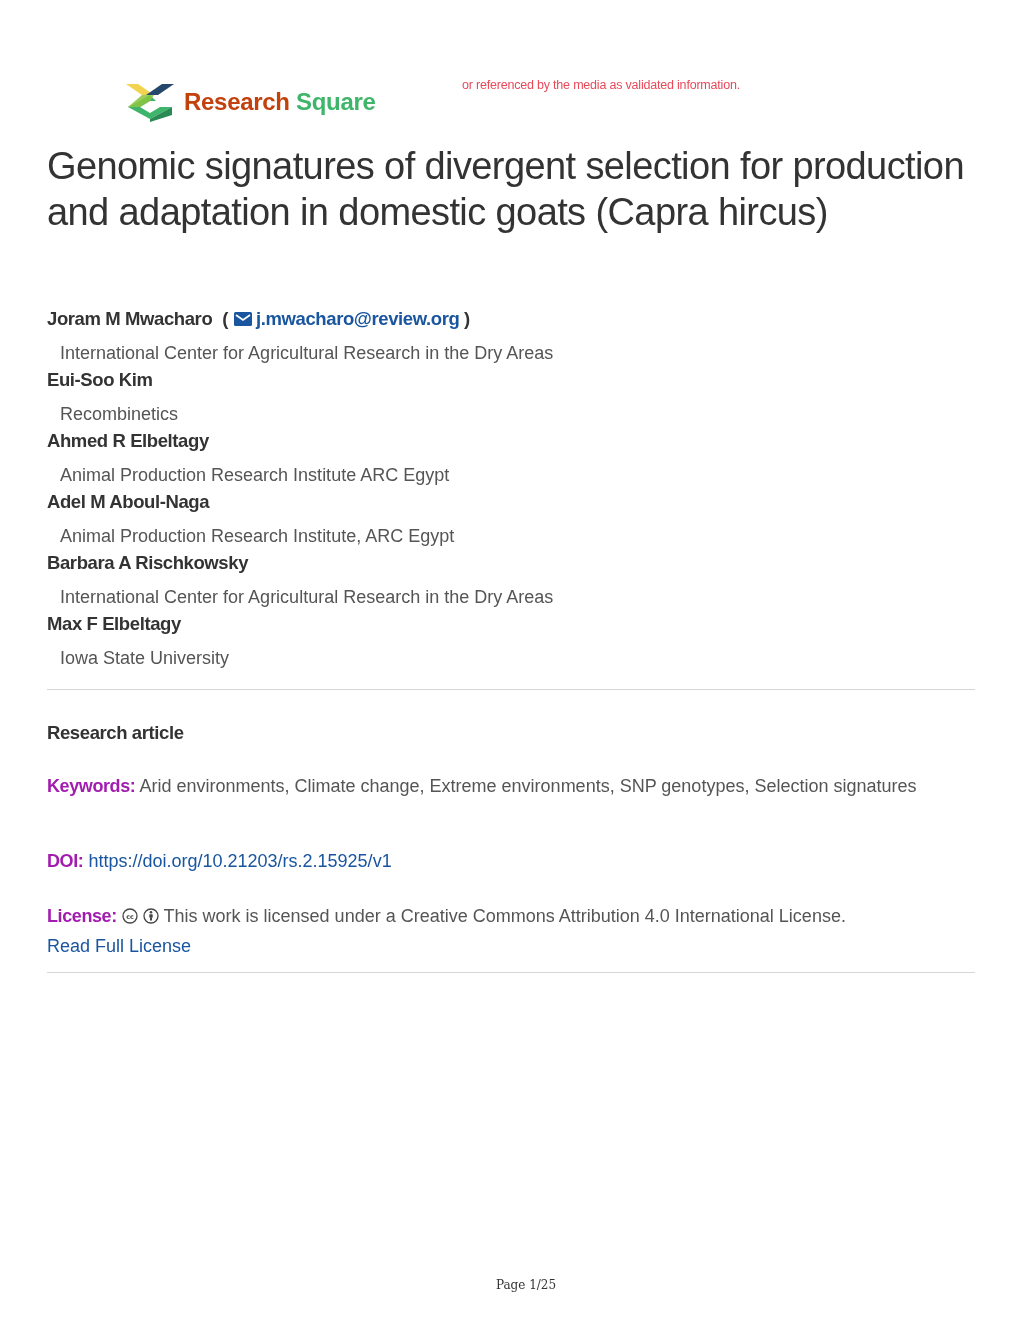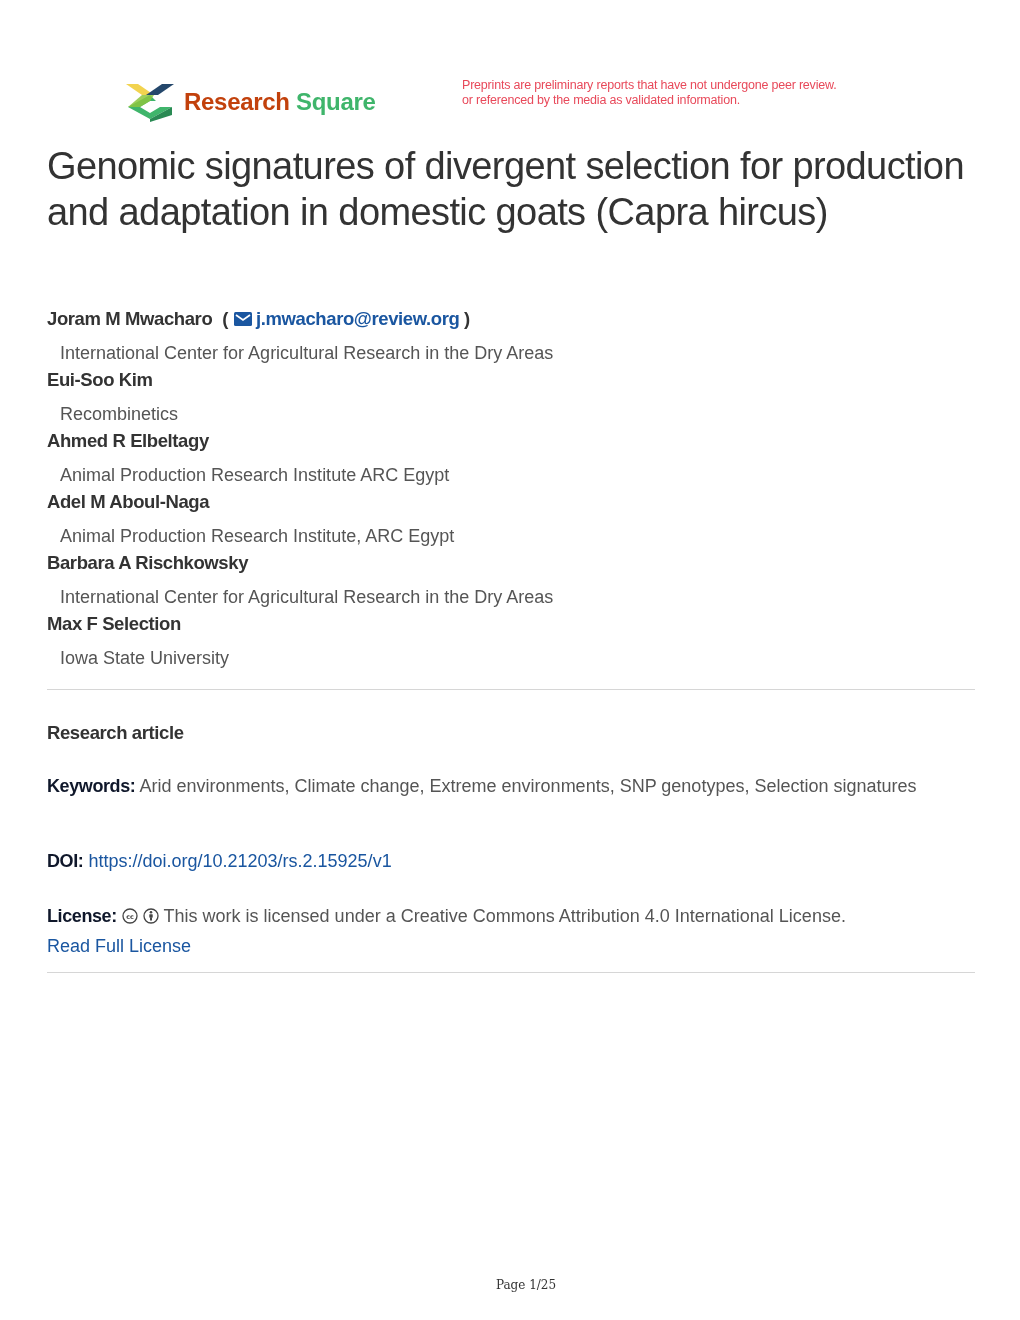--- a/index.html
+++ b/index.html
@@ -15,21 +15,21 @@
   .authors { position:absolute; left:47px; top:307px; width:930px; }
   .author { margin:0; }
   .author-name { font-size:18.5px; font-weight:bold; color:#333; line-height:24px; height:30px; display:flex; align-items:flex-start; letter-spacing:-0.4px; }
   .aff { font-size:18px; color:#555; padding-left:13px; line-height:24px; height:31px; display:flex; align-items:center; }
   .email-wrap { font-weight:bold; margin-left:10px; color:#333; display:inline-flex; align-items:center; }
   .email-icon { display:inline-block; width:18px; height:14px; margin:0 4px 0 6px; }
   .email-link { color:#1a56a0; font-weight:bold; text-decoration:none; }
   .rule { position:absolute; left:47px; width:928px; height:1px; background:#d6d6d6; }
   .article-type { position:absolute; left:47px; top:722px; font-size:18.5px; font-weight:bold; color:#333; letter-spacing:-0.4px; }
   .keywords { position:absolute; left:47px; top:771px; width:900px; font-size:18px; line-height:30px; color:#555; }
-  .lbl { font-weight:bold; color:#0f172a; letter-spacing:-0.4px; }
+  .lbl { font-weight:bold; color:#a21caf; letter-spacing:-0.4px; }
   .doi { position:absolute; left:47px; top:851px; font-size:18px; color:#555; }
   .doi a, .license a { color:#1a56a0; text-decoration:none; }
   .license { position:absolute; left:47px; top:901px; width:930px; font-size:18px; line-height:30px; color:#555; }
   .cc { display:inline-block; width:16px; height:16px; vertical-align:-2px; }
   .footer { position:absolute; left:16px; top:1278px; width:1020px; text-align:center; font-family:"DejaVu Serif", serif; font-size:12px; color:#333; }
 </style>
 </head>
 <body>
 
 <div class="header">
@@ -40,21 +40,20 @@
       <polygon points="26,13 4,25 26,37 48,25 36,25 26,31 16,25 26,19 32,19" fill="#3fb56b"></polygon>
       <polygon points="18,13 30,13 26,19 16,25 4,25" fill="#8cc63f" opacity="0.85"></polygon>
       <polygon points="48,25 48,33 26,40 26,37" fill="#2a8a54"></polygon>
     </svg>
     <span class="logo-text">
       <span class="logo-research">Research</span>
       <span class="logo-square">Square</span>
     </span>
   </div>
   <div class="disclaimer">
-    <div>Preprints are preliminary reports that have not undergone peer review.</div>
     <div>or referenced by the media as validated information.</div>
   </div>
 </div>
 
 <h1 class="title">Genomic signatures of divergent selection for production and adaptation in domestic goats (Capra hircus)</h1>
 
 <div class="authors">
   <div class="author">
     <div class="author-name">
       <span>Joram M Mwacharo</span>
@@ -78,21 +77,21 @@
   </div>
   <div class="author">
     <div class="author-name">Adel M Aboul-Naga</div>
     <div class="aff">Animal Production Research Institute, ARC Egypt</div>
   </div>
   <div class="author">
     <div class="author-name">Barbara A Rischkowsky</div>
     <div class="aff">International Center for Agricultural Research in the Dry Areas</div>
   </div>
   <div class="author">
-    <div class="author-name">Max F Selection</div>
+    <div class="author-name">Max F Elbeltagy</div>
     <div class="aff">Iowa State University</div>
   </div>
 </div>
 
 <div class="rule" style="top:689px;"></div>
 
 <div class="article-type">Research article</div>
 
 <div class="keywords">
   <span class="lbl">Keywords:</span>

